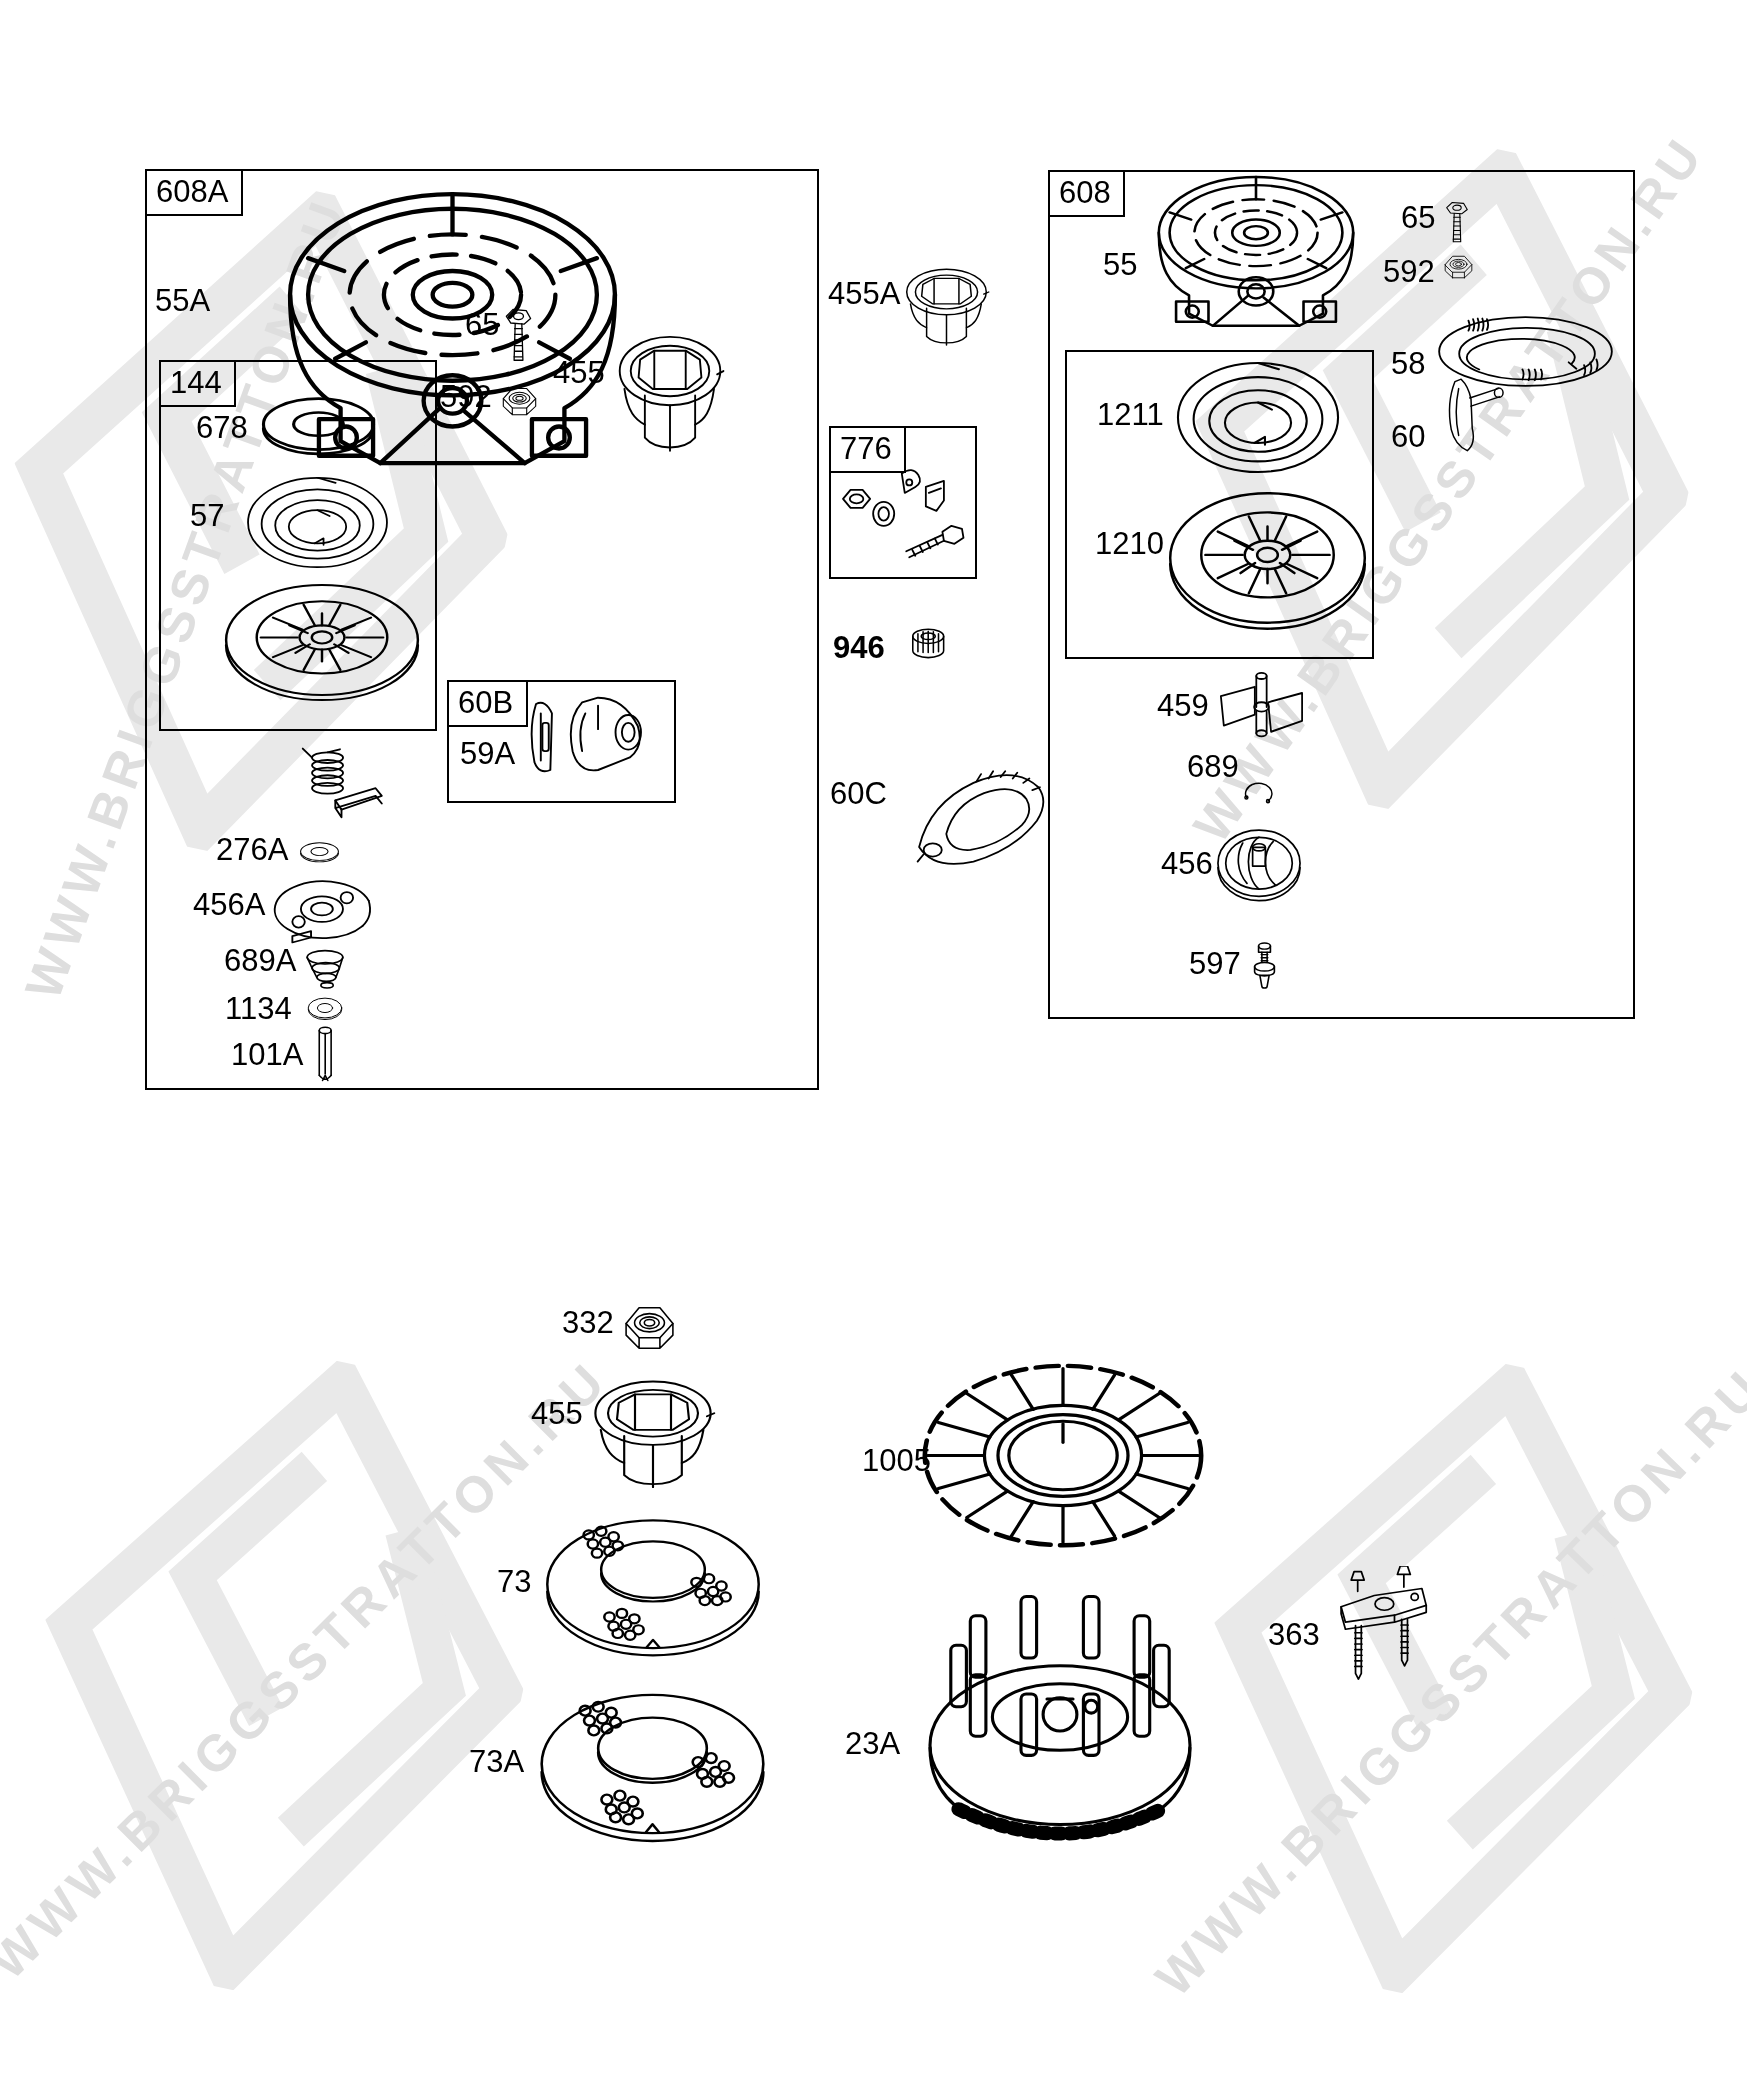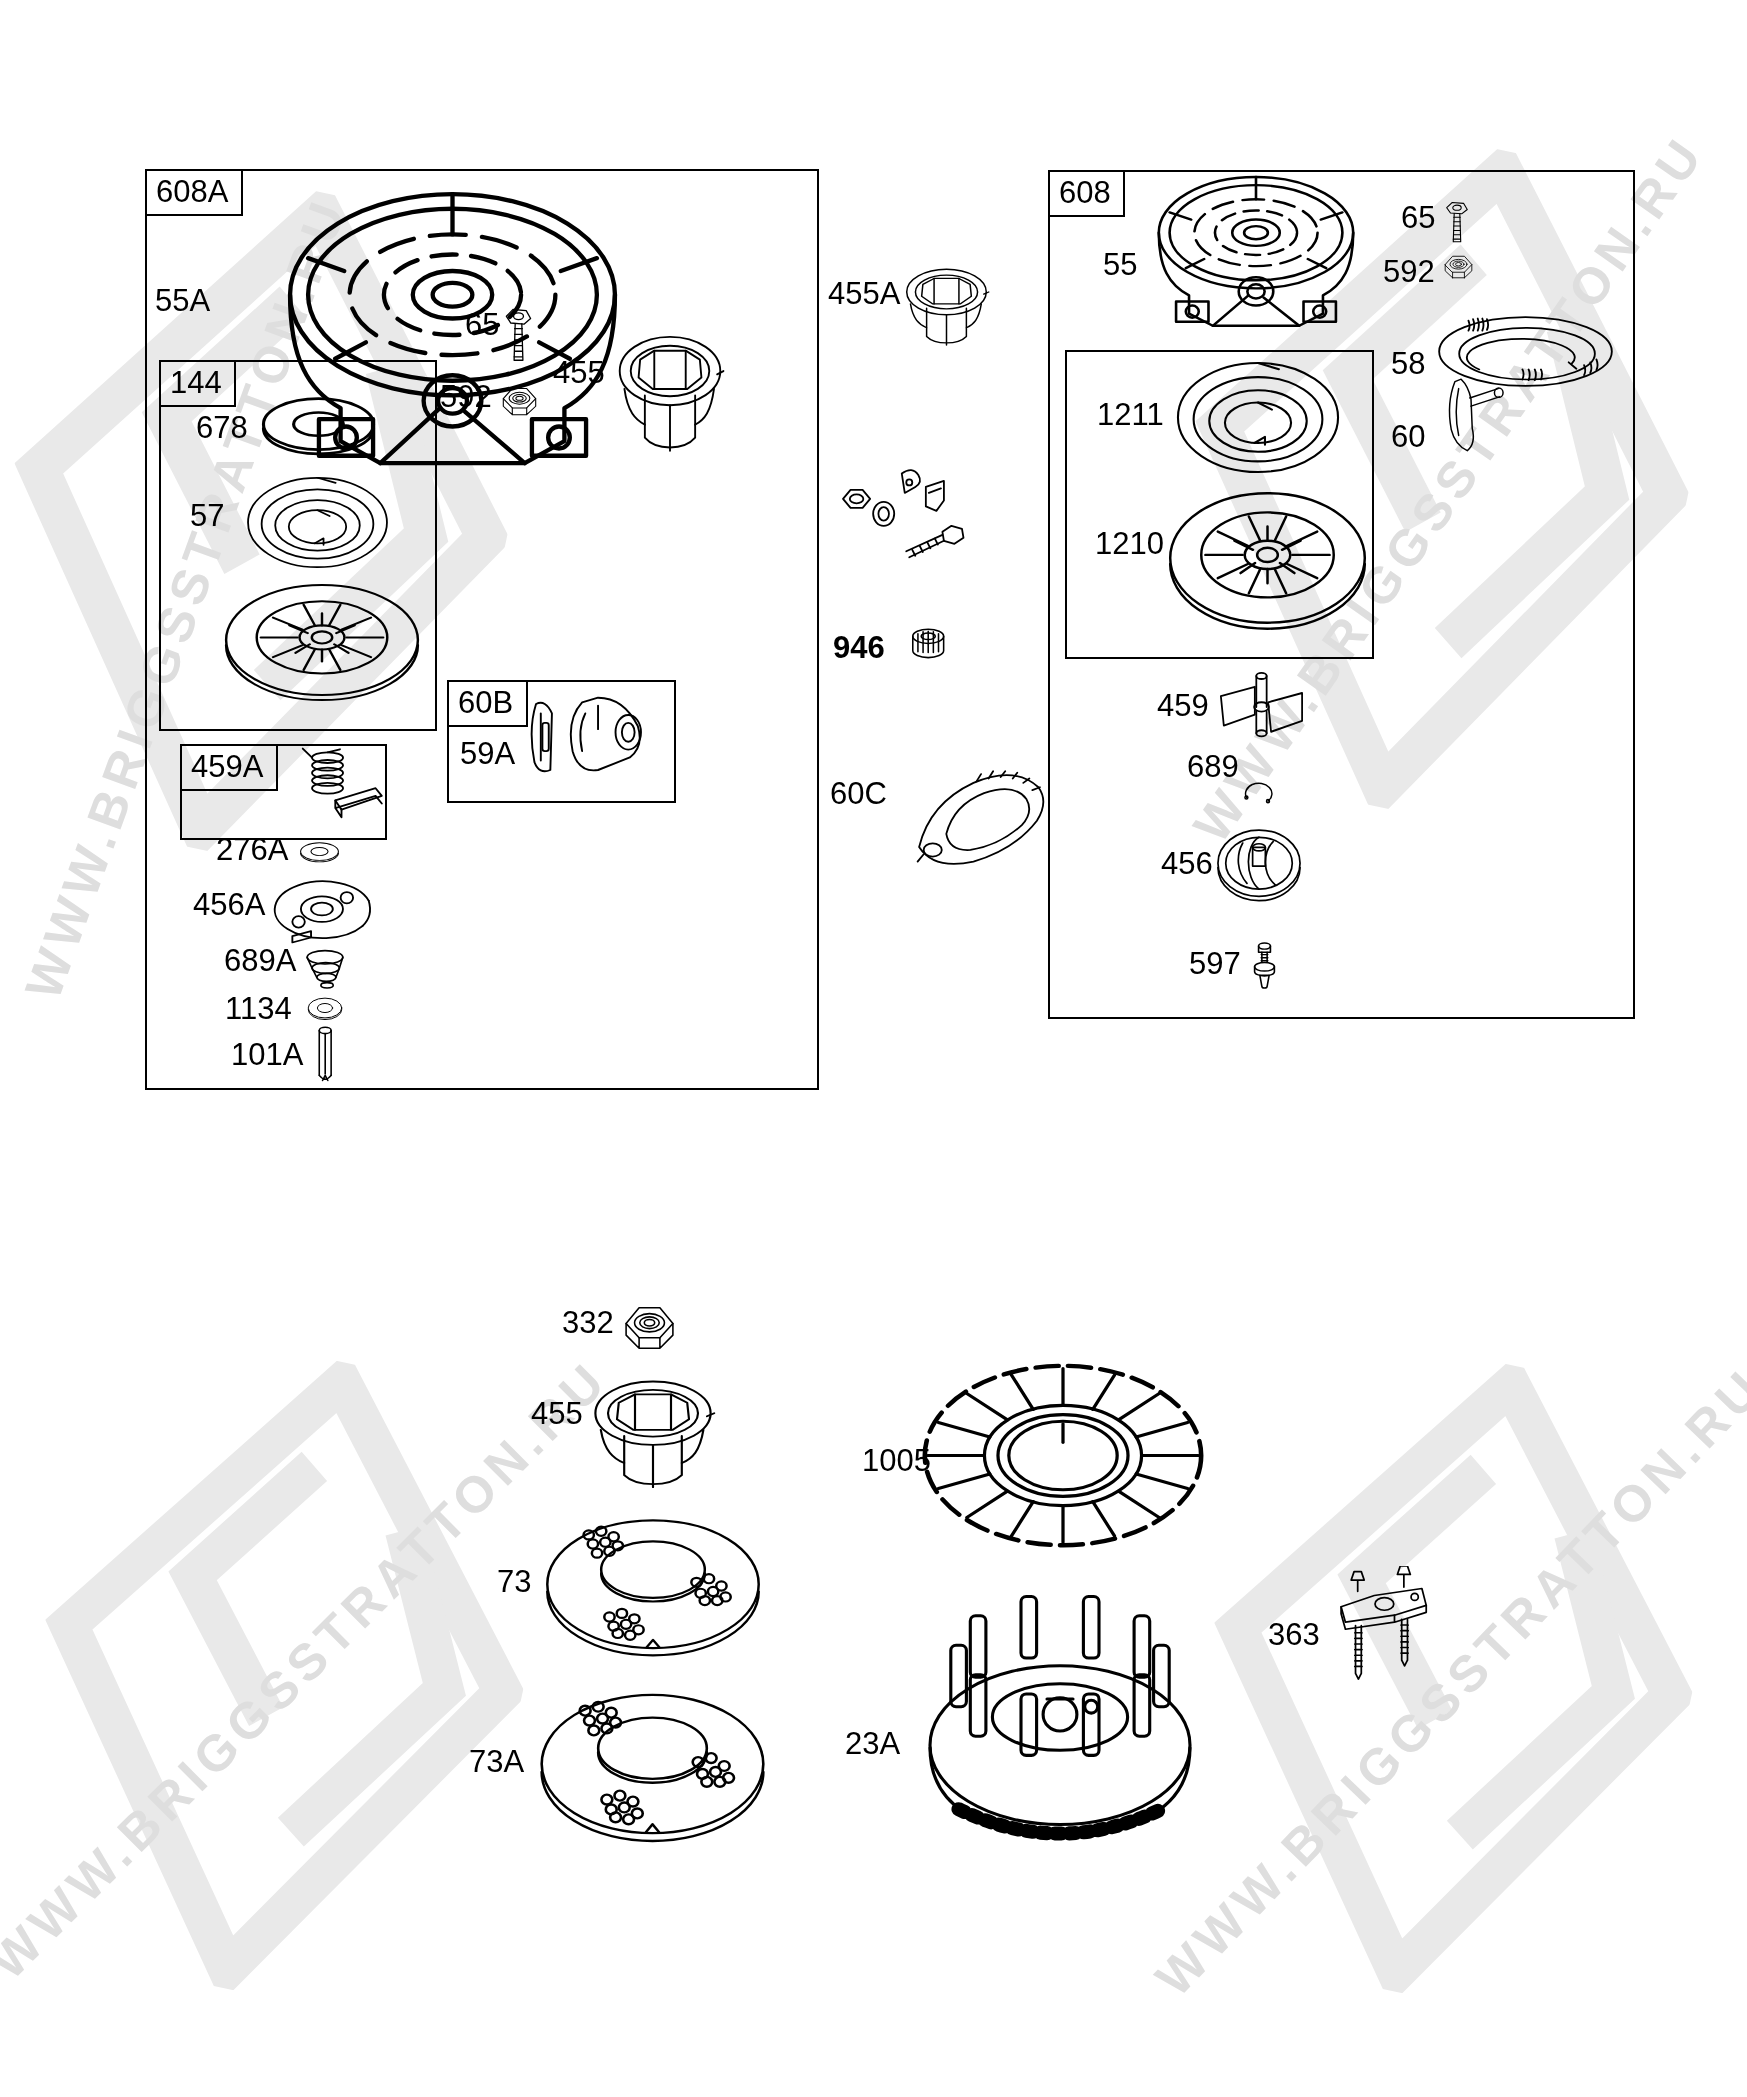--- a/index.html
+++ b/index.html
@@ -289,25 +289,25 @@
     <div class="wm-text" style="left: 186px; top: 598px; font-size: 51px; color: rgb(222, 222, 222); transform: translate(-50%, -50%) rotate(-70deg);">WWW.BRIGGSSTRATTON.RU</div>
     <div class="wm-text" style="left: 1449px; top: 489px; font-size: 51px; color: rgb(222, 222, 222); transform: translate(-50%, -50%) rotate(-55deg);">WWW.BRIGGSSTRATTON.RU</div>
     <div class="wm-text" style="left: 299px; top: 1670px; font-size: 51px; color: rgb(222, 222, 222); transform: translate(-50%, -50%) rotate(-45deg);">WWW.BRIGGSSTRATTON.RU</div>
     <div class="wm-text" style="left: 1460px; top: 1682px; font-size: 51px; color: rgb(222, 222, 222); transform: translate(-50%, -50%) rotate(-46deg);">WWW.BRIGGSSTRATTON.RU</div>
     <div class="pbox" style="left: 145px; top: 169px; width: 670px; height: 917px;">
       <span class="pbox-tag">608A</span>
     </div>
     <div class="pbox" style="left: 159px; top: 360px; width: 274px; height: 367px;">
       <span class="pbox-tag">144</span>
     </div>
-    <div class="pbox" style="left: 180px; top: 744px; width: 203px; height: 92px;">
-      <span class="pbox-tag">459A</span>
-    </div>
     <div class="pbox" style="left: 447px; top: 680px; width: 225px; height: 119px;">
       <span class="pbox-tag">60B</span>
+    </div>
+    <div class="pbox" style="left: 829px; top: 426px; width: 144px; height: 149px;">
+      <span class="pbox-tag">776</span>
     </div>
     <div class="pbox" style="left: 1048px; top: 170px; width: 583px; height: 845px;">
       <span class="pbox-tag">608</span>
     </div>
     <div class="pbox" style="left: 1065px; top: 350px; width: 305px; height: 305px;"></div>
     <span class="plabel" style="left: 155px; top: 273px; margin-top: 12px;">55A</span>
     <svg class="art" preserveAspectRatio="none" viewBox="0 0 200 170" style="left: 272px; top: 185px; width: 361px; height: 311px;">
       <use href="#sym-housing"></use>
     </svg>
     <span class="plabel" style="left: 465px; top: 309px;">65</span>

